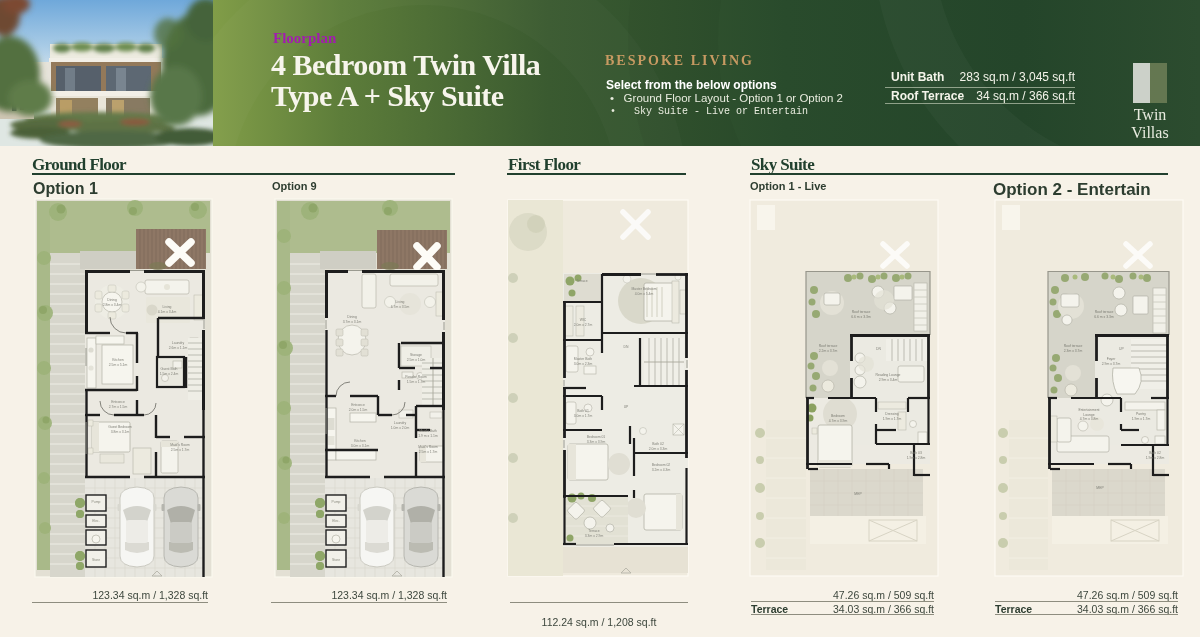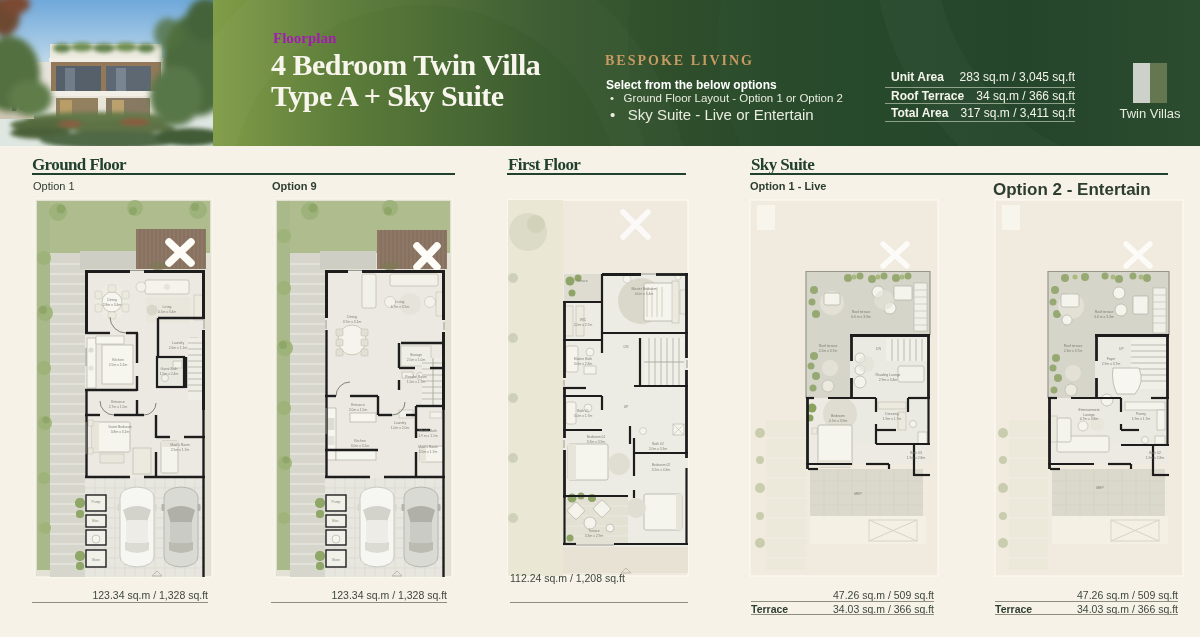--- a/index.html
+++ b/index.html
@@ -112,50 +112,46 @@
 <div class="abs serif" style="left:271px;top:48px;font-size:30px;font-weight:bold;color:#f7f5ec;letter-spacing:-0.5px;">4 Bedroom Twin Villa</div>
 
 <div class="abs serif" style="left:271px;top:79px;font-size:30px;font-weight:bold;color:#f7f5ec;letter-spacing:-0.5px;">Type A + Sky Suite</div>
 
 <div class="abs serif" style="left:605px;top:53px;font-size:14px;color:#c79a62;letter-spacing:2px;font-weight:bold;">BESPOKE LIVING</div>
 
 <div class="abs" style="left:606px;top:78px;font-size:12px;font-weight:bold;color:#ffffff;">Select from the below options</div>
 
 <div class="abs" style="left:610px;top:92px;font-size:11.5px;color:#e9ecdf;">•&nbsp;&nbsp;&nbsp;Ground Floor Layout - Option 1 or Option 2</div>
 
-<div class="abs" style="left:610px;top:106px;font-size:15px;color:#e9ecdf;">•&nbsp;&nbsp;&nbsp;Sky Suite - Live or Entertain</div>
+<div class="abs" style="left:610px;top:106px;font-size:10px;color:#e9ecdf;font-family:Liberation Mono, monospace;">•&nbsp;&nbsp;&nbsp;Sky Suite - Live or Entertain</div>
 
 <div class="abs" style="left:885px;top:68px;width:190px;font-size:12px;color:#f4f4ea;">
   <div style="position:relative;height:18.5px;">
-    <span style="position:absolute;left:6px;top:2px;font-weight:bold;">Unit Area</span>
+    <span style="position:absolute;left:6px;top:2px;font-weight:bold;">Unit Bath</span>
     <span style="position:absolute;right:0;top:2px;">283 sq.m / 3,045 sq.ft</span>
   </div>
   <div style="border-top:1px solid rgba(230,235,215,0.55);position:relative;height:15px;">
     <span style="position:absolute;left:6px;top:1px;font-weight:bold;">Roof Terrace</span>
     <span style="position:absolute;right:0;top:1px;">34 sq.m / 366 sq.ft</span>
   </div>
-  <div style="border-top:1px solid rgba(230,235,215,0.55);position:relative;height:17px;">
-    <span style="position:absolute;left:6px;top:2px;font-weight:bold;">Total Area</span>
-    <span style="position:absolute;right:0;top:2px;">317 sq.m / 3,411 sq.ft</span>
-  </div>
   <div style="border-top:1px solid rgba(230,235,215,0.55);height:0;"></div>
 </div>
 
 <div class="abs" style="left:1133px;top:63px;width:34px;height:40px;">
   <div style="position:absolute;left:0;top:0;width:17px;height:40px;background:#ccd1c9;"></div>
   <div style="position:absolute;left:17px;top:0;width:17px;height:40px;background:#6f7f57;opacity:0.85;"></div>
 </div>
 
-<div class="abs" style="left:1116px;top:106px;width:68px;text-align:center;font-size:13px;color:#e8ebdf;">Twin Villas</div>
+<div class="abs" style="left:1116px;top:106px;width:68px;text-align:center;font-size:16px;color:#e8ebdf;font-family:Liberation Serif, serif;">Twin Villas</div>
 
 <div class="abs serif" style="left:32px;top:155px;font-size:17px;font-weight:bold;color:#21402e;letter-spacing:-0.6px;">Ground Floor</div>
 
 <div class="abs" style="left:32px;top:172.5px;width:423px;height:2px;background:#21402e;"></div>
 
-<div class="abs" style="left:33px;top:180px;font-size:11px;font-weight:normal;color:#2d3d30;">Option 1</div>
+<div class="abs" style="left:33px;top:180px;font-size:16px;font-weight:bold;color:#2d3d30;">Option 1</div>
 
 <div class="abs" style="left:272px;top:180px;font-size:11px;font-weight:bold;color:#2d3d30;">Option 9</div>
 
 <div class="abs serif" style="left:508px;top:155px;font-size:17px;font-weight:bold;color:#21402e;letter-spacing:-0.6px;">First Floor</div>
 
 <div class="abs" style="left:507px;top:172.5px;width:179px;height:2px;background:#21402e;"></div>
 
 <div class="abs serif" style="left:751px;top:155px;font-size:17px;font-weight:bold;color:#21402e;letter-spacing:-0.6px;text-align:center;">Sky Suite</div>
 
 <div class="abs" style="left:750px;top:172.5px;width:418px;height:2px;background:#21402e;"></div>
@@ -1302,21 +1298,21 @@
 </div>
 
 <div class="abs" style="left:32px;top:589px;width:176px;text-align:right;font-size:10.5px;color:#3c463c;">123.34 sq.m / 1,328 sq.ft</div>
 
 <div class="abs" style="left:32px;top:602px;width:176px;height:1px;background:#8e8d7f;"></div>
 
 <div class="abs" style="left:271px;top:589px;width:176px;text-align:right;font-size:10.5px;color:#3c463c;">123.34 sq.m / 1,328 sq.ft</div>
 
 <div class="abs" style="left:271px;top:602px;width:176px;height:1px;background:#8e8d7f;"></div>
 
-<div class="abs" style="left:510px;top:572px;width:178px;text-align:left;font-size:10.5px;color:#3c463c;">112.24 sq.m / 1,208 sq.ft</div>
+<div class="abs" style="left:510px;top:616px;width:178px;text-align:center;font-size:10.5px;color:#3c463c;">112.24 sq.m / 1,208 sq.ft</div>
 
 <div class="abs" style="left:510px;top:602px;width:178px;height:1px;background:#8e8d7f;"></div>
 
 <div class="abs" style="left:751px;top:589px;width:183px;text-align:right;font-size:10.5px;color:#3c463c;">47.26 sq.m / 509 sq.ft</div>
 
 <div class="abs" style="left:751px;top:601px;width:183px;height:1px;background:#8e8d7f;"></div>
 
 <div class="abs" style="left:751px;top:603px;font-size:10.5px;font-weight:bold;color:#2d3d30;">Terrace</div>
 
 <div class="abs" style="left:751px;top:603px;width:183px;text-align:right;font-size:10.5px;color:#3c463c;">34.03 sq.m / 366 sq.ft</div>

